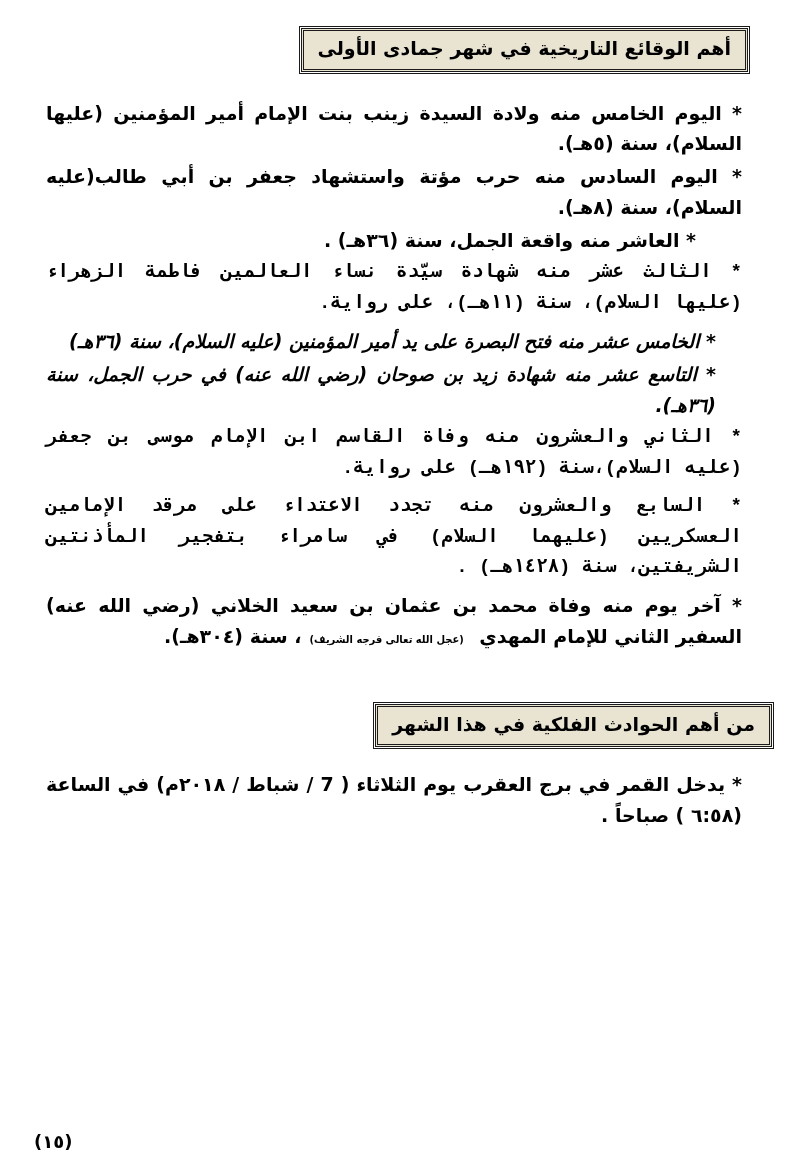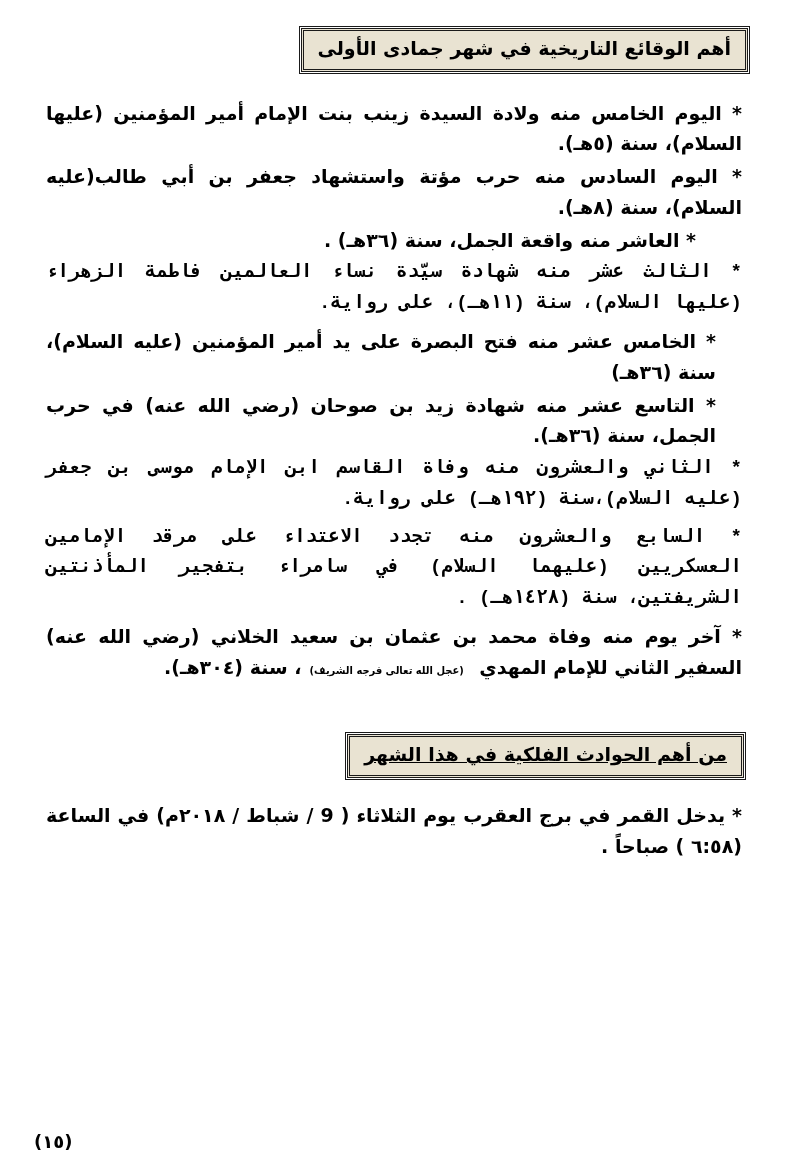--- a/index.html
+++ b/index.html
@@ -38,42 +38,42 @@
     text-align: right;
     font-weight: bold;
     font-size: 19px;
     line-height: 1.35;
     letter-spacing: 0.3px;
     padding: 5px 14px 7px 14px;
     color: #000;
     white-space: nowrap;
   }
   #banner-historic-wrap { margin-top: 28px; padding-right: 50px; }
-  #banner-astro-wrap    { margin-top: 52px; padding-right: 54px; text-decoration: underline; }
+  #banner-astro-wrap    { margin-top: 52px; padding-right: 26px; }
 
   
   .body-block {
     direction: rtl;
     text-align: justify;
     text-align-last: right;
     font-size: 19px;
     font-weight: bold;
     line-height: 1.62;
     color: #000;
   }
   #historic-list { margin: 26px 56px 0 46px; }
   #astro-list    { margin: 22px 56px 0 46px; }
 
   .entry {
     margin: 0 0 2px 0;
     padding: 0;
     text-align: justify;
     text-align-last: right;
   }
-  .entry.indent  { padding-right: 26px; }
+  .entry.indent  { padding-right: 26px; font-style: italic; }
   .entry.indent2 { padding-right: 46px; }
   .entry.gap     { margin-bottom: 14px; }
   .entry.gap-sm  { margin-bottom: 7px; font-family: Liberation Mono, monospace; }
   .honorific-tiny {
     font-size: 11px;
     font-weight: bold;
     letter-spacing: -0.5px;
     display: inline-block;
     transform: scaleX(0.9);
   }
@@ -120,20 +120,20 @@
       <span>* آخر يوم منه وفاة محمد بن عثمان بن سعيد الخلاني (رضي الله عنه) السفير الثاني للإمام المهدي </span><span class="honorific-tiny">(عجل الله تعالى فرجه الشريف)</span><span>، سنة (٣٠٤هـ).</span>
     </p>
   </div>
 
   <div class="banner-row" id="banner-astro-wrap">
     <div class="banner">من أهم الحوادث الفلكية في هذا الشهر</div>
   </div>
 
   <div class="body-block" id="astro-list">
 
-    <p class="entry gap">* يدخل القمر في برج العقرب يوم الثلاثاء ( 9 / شباط / ٢٠١٨م) في الساعة (٦:٥٨ ) صباحاً .</p>
+    <p class="entry gap">* يدخل القمر في برج العقرب يوم الثلاثاء ( 7 / شباط / ٢٠١٨م) في الساعة (٦:٥٨ ) صباحاً .</p>
 
 
   </div>
 
   <div id="page-number">(١٥)</div>
 
 </div>
 
 </body></html>

